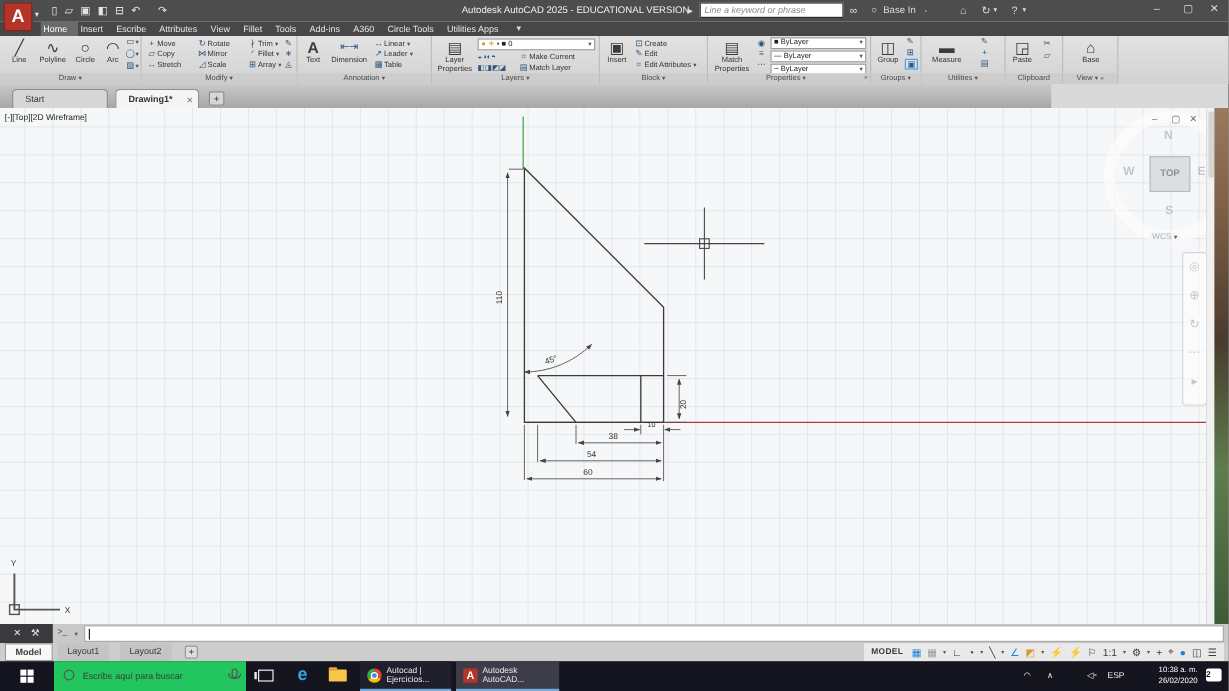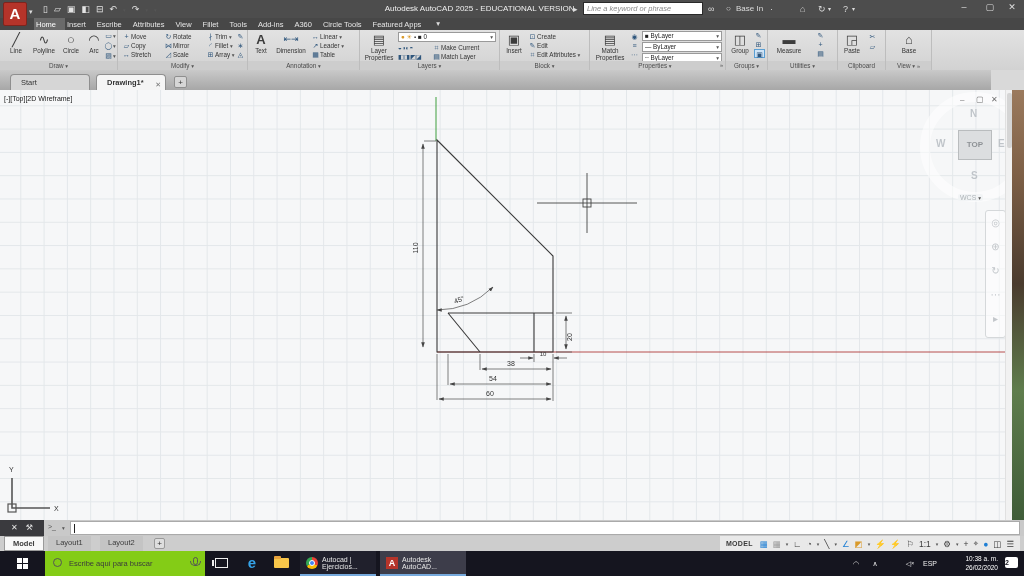--- a/index.html
+++ b/index.html
@@ -35,21 +35,21 @@
   .bb .bi{font-size:13px;line-height:17px;height:17px;color:#3c3c3c;}
   .bb .bl{font-size:6.3px;line-height:6.5px;}
   .sb{position:absolute;height:9px;line-height:9px;white-space:nowrap;}
   .sb .si{display:inline-block;width:9px;text-align:center;font-size:7px;color:#2f567c;}
   .cr{font-size:5.5px;color:#555;}
   .ddrow{position:absolute;background:#fff;border:1px solid #9a9a9a;font-size:6.3px;line-height:8px;height:10px;
     padding:0 2px;white-space:nowrap;color:#222;}
   .amber{color:#d99a2b;} .red{color:#b03a2a;} .blue{color:#1f7fd4;} .teal{color:#1f7fd4;} .dkr{color:#444;}
   .hl{background:#cfe4f7;border:1px solid #5a9fd4;}
   
-  #filetabs{left:0;top:70px;width:991px;height:20px;background:linear-gradient(#c9c9c9,#a7a7a7);padding-left:48px;}
+  #filetabs{left:0;top:70px;width:876px;height:20px;background:linear-gradient(#c9c9c9,#a7a7a7);padding-left:48px;}
   .ftab{position:absolute;top:4px;height:16px;font-size:7.5px;line-height:15px;padding:0 10px;color:#333;
     border:1px solid #8f8f8f;border-bottom:none;border-radius:4px 4px 0 0;}
   #ftab-start{left:10px;width:80px;background:#d6d6d6;}
   #ftab-drawing{left:96px;width:70px;background:#f5f5f5;font-weight:bold;}
   #ftab-close{position:absolute;right:4px;top:2px;font-size:7px;color:#777;font-weight:normal;}
   #ftab-plus{left:174px;top:6px;width:13px;height:12px;background:#d6d6d6;border:1px solid #8f8f8f;border-radius:2px;
     text-align:center;font-size:8px;line-height:11px;color:#333;}
   
   #canvas{left:0;top:90px;width:1012px;height:430px;background-color:#f6f7f8;
     background-image:linear-gradient(#e3e7ea 1px,transparent 1px),linear-gradient(90deg,#e3e7ea 1px,transparent 1px);
@@ -88,21 +88,21 @@
   #ltab-plus{left:154px;top:2px;width:11px;height:11px;background:#dedede;border:1px solid #999;
     border-radius:2px;text-align:center;line-height:10px;font-size:8px;}
   #statusicons{position:absolute;right:4px;top:0;height:15px;background:#e9e9e9;display:flex;align-items:center;
     gap:5px;padding:0 6px;font-size:8.5px;color:#3a3a3a;}
   #statusicons .lbl{font-size:7px;font-weight:bold;letter-spacing:.3px;margin-right:2px;}
   #statusicons .cr{font-size:5px;}
   
   #taskbar{left:0;top:551px;width:1024px;height:25px;background:#15151f;color:#fff;}
   #start{left:0;top:0;width:45px;height:25px;}
   .wsq{position:absolute;width:5px;height:5px;background:#fff;}
-  #tsearch{left:45px;top:0;width:160px;height:25px;background:#84cc16;color:#3c3c3c;font-size:7.5px;line-height:25px;}
+  #tsearch{left:45px;top:0;width:160px;height:25px;background:#22c55e;color:#3c3c3c;font-size:7.5px;line-height:25px;}
   #tsearch .oring{position:absolute;left:8px;top:7px;width:9px;height:9px;border:1.4px solid #555;border-radius:50%;}
   #tsearch .stext{position:absolute;left:24px;top:0;}
   .mic{position:absolute;right:7px;top:6px;width:5px;height:8px;border:1.2px solid #555;border-radius:3px;}
   .micb{position:absolute;right:4px;top:10px;width:11px;height:5px;border:1.2px solid #555;border-top:none;border-radius:0 0 5px 5px;}
   .tbico{position:absolute;top:0;width:28px;height:25px;text-align:center;line-height:24px;}
   .taskbtn{position:absolute;top:0;height:25px;display:flex;align-items:center;gap:4px;padding:0 6px;
     font-size:7px;color:#e8e8e8;border-bottom:2px solid #76a9dc;}
   #chromebtn{left:300px;width:76px;background:#20202c;}
   #acadbtn{left:380px;width:86px;background:#3d3d4a;}
   .chrome{width:12px;height:12px;border-radius:50%;background:conic-gradient(#ea4335 0 33%,#fbbc05 33% 66%,#34a853 66%);position:relative;flex:0 0 12px;}
@@ -150,21 +150,21 @@
     <div class="rtab first active">Home</div>
     <div class="rtab">Insert</div>
     <div class="rtab">Escribe</div>
     <div class="rtab">Attributes</div>
     <div class="rtab">View</div>
     <div class="rtab">Fillet</div>
     <div class="rtab">Tools</div>
     <div class="rtab">Add-ins</div>
     <div class="rtab">A360</div>
     <div class="rtab">Circle Tools</div>
-    <div class="rtab">Featured Apps</div>
+    <div class="rtab">Utilities Apps</div>
     <div id="rtab-more">▾</div>
   </div>
 
   <div id="ribbon" class="abs">
 
     <div class="panel" style="left:0;width:118px;">
       <div class="bb" style="left:3px;width:26px;">
           <div class="bi">╱</div>
           <div class="bl">Line</div>
         </div>

